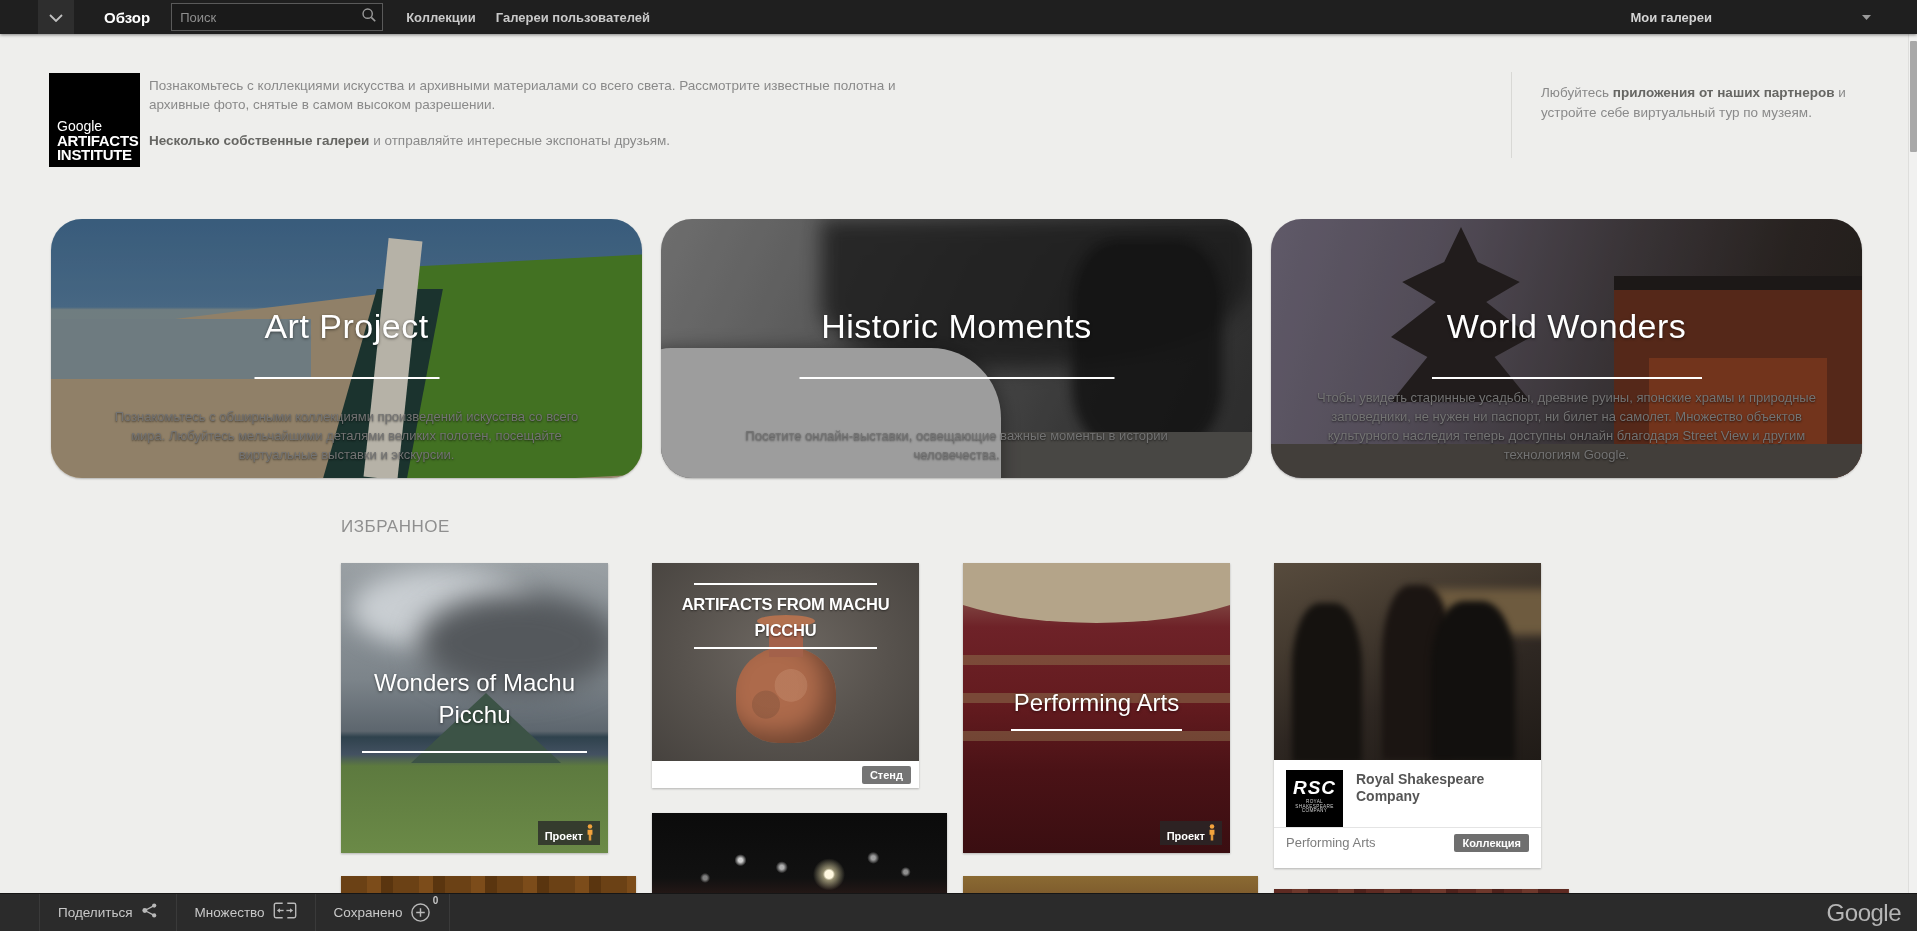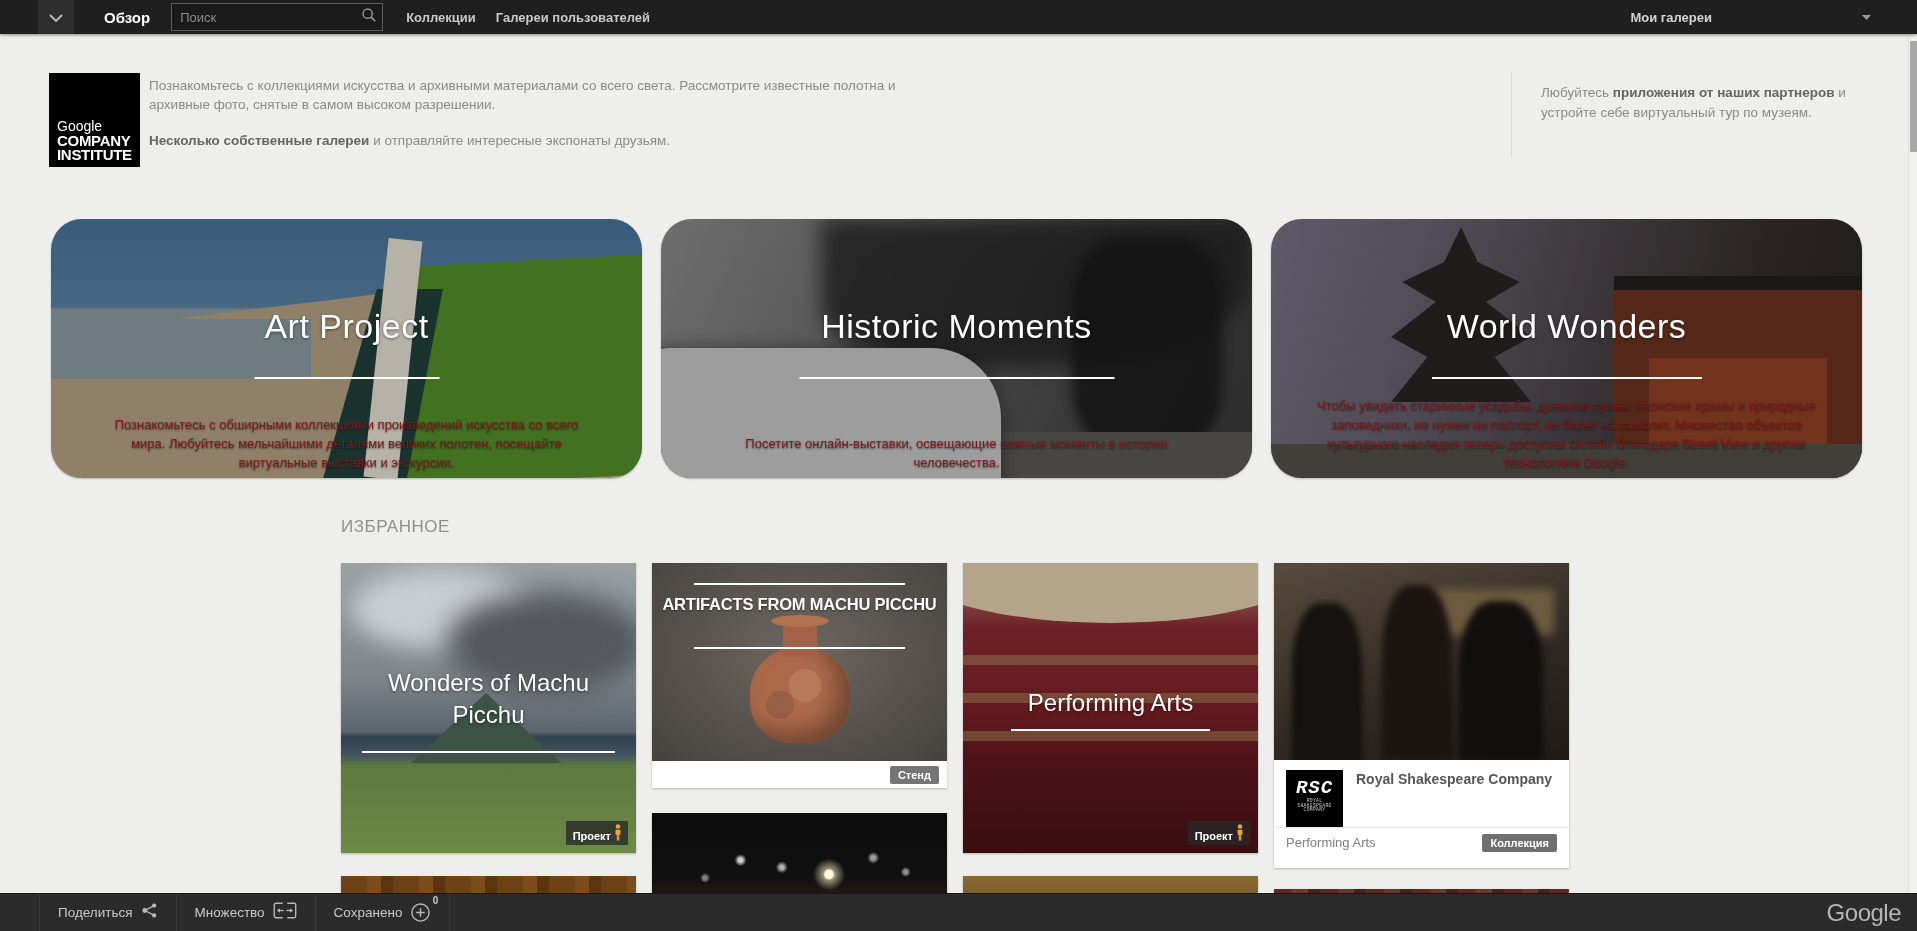--- a/index.html
+++ b/index.html
@@ -42,21 +42,21 @@
   .hero-card { position:relative; flex:1; height:259px; overflow:hidden; cursor:pointer;
                box-shadow:0 1px 2px rgba(0,0,0,.25);border-radius:31px; }
   .hero-bg { position:absolute; inset:0; }
   .hero-shade { position:absolute; inset:0; background:rgba(0,0,0,.22); }
   .hero-title { position:absolute; top:88px; width:100%; text-align:center; color:#fff;
                 font-size:34px; font-weight:300; letter-spacing:.5px; text-shadow:0 1px 3px rgba(0,0,0,.5); }
   .hero-rule { position:absolute; top:158px; left:50%; transform:translateX(-50%); height:2px; background:#fff; }
   .hero-card:nth-child(1) .hero-rule { width:185px; }
   .hero-card:nth-child(2) .hero-rule { width:315px; }
   .hero-card:nth-child(3) .hero-rule { width:270px; }
-  .hero-desc { position:absolute; bottom:6px; left:50%; transform:translateX(-50%); color:#7f1d1d;
+  .hero-desc { position:absolute; bottom:14px; left:50%; transform:translateX(-50%); color:#737373;
                font-size:13px; line-height:19px; text-align:center; text-shadow:0 1px 2px rgba(0,0,0,.6); }
   .hero-card:nth-child(1) .hero-desc { width:490px; }
   .hero-card:nth-child(2) .hero-desc { width:450px; }
   .hero-card:nth-child(3) .hero-desc { width:540px; }
 
   
   .bg-art { background:linear-gradient(180deg,#49769e 0%,#5b84a8 34%,#8fa0a4 35%,#93a2a6 58%,#b7a78c 60%,#c2ab8c 100%); }
   .bg-art .sh1 { position:absolute; left:-40px; top:95px; width:420px; height:175px; background:#b9a586;
                  transform:rotate(-7deg); border-radius:30px; }
   .bg-art .sh2 { position:absolute; right:0; top:42px; width:42%; height:220px; background:#55912c;
@@ -77,21 +77,21 @@
   .bg-wonders { background:linear-gradient(105deg,#7b7386 0%,#6a6271 26%,#4a4347 55%,#332c29 80%,#2b2522 100%); }
   .bg-wonders .sh1 { position:absolute; left:120px; top:8px; width:140px; height:250px; background:#2b2524;
                      clip-path:polygon(50% 0,62% 14%,92% 22%,68% 30%,100% 44%,74% 52%,100% 70%,0 70%,26% 52%,0 44%,32% 30%,8% 22%,38% 14%); }
   .bg-wonders .sh2 { position:absolute; right:0; bottom:0; width:42%; height:78%; background:#6e3420;
                      border-top:14px solid #241f1e; }
   .bg-wonders .sh3 { position:absolute; right:6%; bottom:30px; width:30%; height:90px; background:#a14a28; opacity:.7; }
   .bg-wonders .sh4 { position:absolute; left:0; bottom:0; width:100%; height:34px; background:#55504b; }
 
   
   .sec-title { position:absolute; left:341px; top:517px; color:#8f8f8f; font-size:17px; letter-spacing:.5px; }
-  .fcard { position:absolute; width:295px; background:#fff; box-shadow:0 1px 2px rgba(0,0,0,.25);
+  .fcard { position:absolute; width:267px; background:#fff; box-shadow:0 1px 2px rgba(0,0,0,.25);
            overflow:hidden; cursor:pointer; }
   .fimg { position:relative; width:100%; overflow:hidden; }
   .badge-dark { position:absolute; right:8px; bottom:8px; background:rgba(40,40,40,.78); color:#fff;
                 font-size:11px; font-weight:bold; padding:3px 5px 3px 7px; display:flex; align-items:flex-end; gap:2px; overflow:visible; }
   .badge-dark svg { margin-bottom:-1px; }
   .badge-gray { background:#757575; color:#fff; font-size:11px; font-weight:bold; padding:3px 8px; border-radius:2px; }
   .ftitle { position:absolute; top:104px; width:100%; text-align:center; color:#fff; font-size:24px;
             font-weight:300; line-height:32px; padding:0 26px; text-shadow:0 1px 3px rgba(0,0,0,.5); }
   .frule { position:absolute; top:188px; left:21px; right:21px; height:2px; background:#fff; }
   .fcard.pa .ftitle { top:124px; }
@@ -118,21 +118,21 @@
   .bg-opera .arc { position:absolute; left:-20%; top:-60px; width:140%; height:120px; background:#b4a489; border-radius:50%; }
   .bg-opera .b1, .bg-opera .b2, .bg-opera .b3 { position:absolute; left:0; width:100%; height:10px; background:#8a6d4a; opacity:.55; }
   .bg-opera .b1{ top:92px; } .bg-opera .b2{ top:130px; } .bg-opera .b3{ top:168px; }
   .bg-rsc { height:197px; background:linear-gradient(160deg,#574b3d 0%,#453b30 30%,#2e2722 62%,#201b17 100%); }
   .bg-rsc .f1 { position:absolute; left:18px; top:40px; width:70px; height:160px; background:#15120f; border-radius:40% 40% 0 0; filter:blur(3px); }
   .bg-rsc .f2 { position:absolute; left:108px; top:22px; width:70px; height:175px; background:#1b1512; border-radius:40% 40% 0 0; filter:blur(3px); }
   .bg-rsc .f3 { position:absolute; right:26px; top:38px; width:84px; height:160px; background:#12100e; border-radius:40% 40% 0 0; filter:blur(3px); }
   .bg-rsc .rack { position:absolute; left:150px; top:26px; width:130px; height:46px; background:#6e5b3f; filter:blur(5px); }
 
   .rsc-footer { padding:10px 12px 0; }
-  .rsc-logo { float:left; width:57px; height:57px; background:#000; color:#fff; text-align:center; padding-top:9px;font-family:Liberation Mono, monospace; }
+  .rsc-logo { float:left; width:57px; height:57px; background:#000; color:#fff; text-align:center; padding-top:9px; }
   .rsc-logo .big { font-size:19px; font-weight:bold; font-style:italic; letter-spacing:1px; line-height:18px; }
   .rsc-logo .tiny { font-size:6px; transform:scale(.78); letter-spacing:.4px; line-height:6px; color:#ccc; }
   .rsc-text { margin-left:70px; }
   .rsc-name { color:#555; font-size:14px; font-weight:bold; line-height:17px; padding-top:1px; }
   .rsc-meta { color:#8d8d8d; font-size:13px; line-height:18px; margin-top:3px; width:200px; }
   .rsc-bottom { margin-top:10px; border-top:1px solid #e4e4e4; height:30px; display:flex; align-items:center;
                 justify-content:space-between; padding:0 12px; clear:both; }
   .rsc-cat { color:#7d7d7d; font-size:13px; }
   .badge-col { background:#6f6f6f; color:#fff; font-size:11px; font-weight:bold; padding:3px 8px; border-radius:2px; }
 
@@ -200,21 +200,21 @@
     <div class="mygal">Мои галереи</div>
     <div class="top-caret">
       <svg width="9" height="5" viewBox="0 0 9 5">
           <polygon points="0,0 9,0 4.5,5" fill="#9a9a9a"></polygon>
         </svg>
     </div>
   </div>
 
   <div class="logo">
     <div class="g">Google</div>
-    <div class="b">COMPANY</div>
+    <div class="b">ARTIFACTS</div>
     <div class="b">INSTITUTE</div>
   </div>
   <div class="intro">
     <div class="p1">Познакомьтесь с коллекциями искусства и архивными материалами со всего света. Рассмотрите известные полотна и архивные фото, снятые в самом высоком разрешении.</div>
     <div class="p2"><b>Несколько собственные галереи</b><span> и отправляйте интересные экспонаты друзьям.</span></div>
   </div>
   <div class="hdr-divider"></div>
   <div class="partner"><span>Любуйтесь </span><b>приложения от наших партнеров</b><span> и устройте себе виртуальный тур по музеям.</span></div>
 
   <div class="hero">

